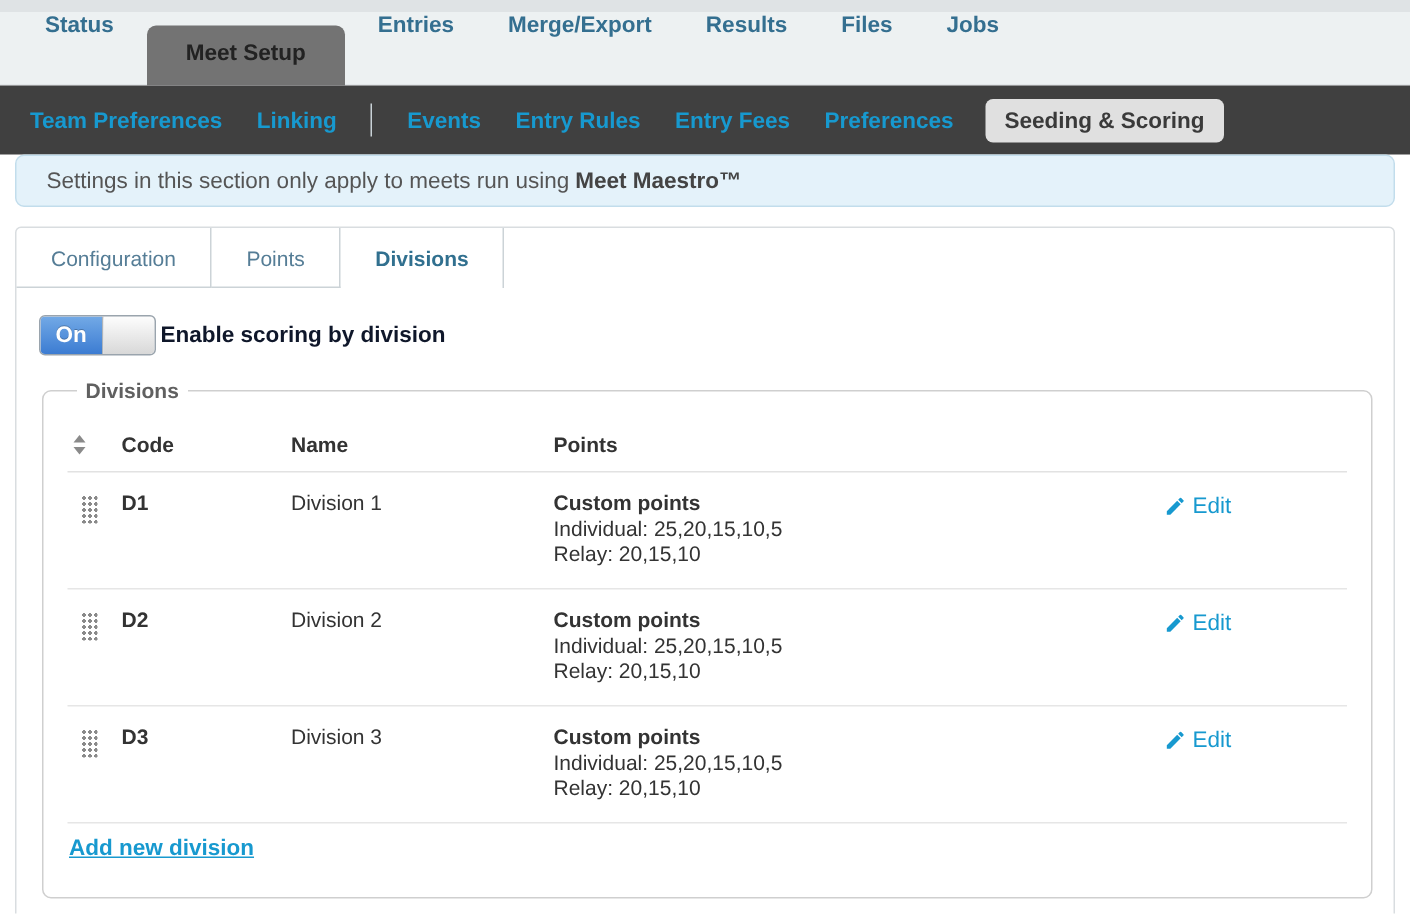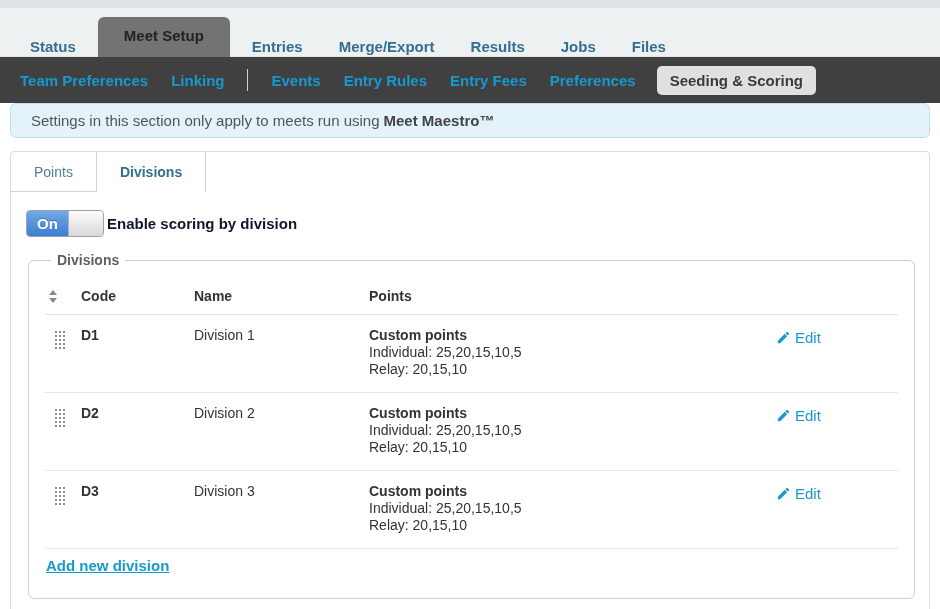--- a/index.html
+++ b/index.html
@@ -5,21 +5,21 @@
   * { margin:0; padding:0; box-sizing:border-box; }
   html,body { width:940px; height:609px; overflow:hidden; background:#fff;
     font-family:"Liberation Sans","DejaVu Sans",sans-serif; font-size:14px; color:#333; }
 
   
   .top-strip { height:8px; background:#dfe3e5; }
 
   
   .tabbar { height:49px; background:#edf1f2; border-bottom:1px solid #e2e6e8;
     display:flex; align-items:flex-end; padding-left:12px; }
-  .tab { color:#346f90; font-weight:bold; font-size:15px; padding:9px 18px 1px;
+  .tab { color:#346f90; font-weight:bold; font-size:15px; padding:9px 18px 31px;
     cursor:pointer; white-space:nowrap; }
   .tab.active { background:#737373; color:#222; border-radius:6px 6px 0 0;
     padding:10px 26px 13px; margin:0 4px -1px; }
 
   
   .subnav { height:46px; background:#404040; display:flex; align-items:center; padding-left:20px; }
   .subnav-link { color:#1799cf; font-weight:bold; font-size:15px; margin-right:23px;
     cursor:pointer; white-space:nowrap; }
   .subnav-sep { width:1px; height:22px; background:#c9d2d7; margin:0 23px 0 0; }
   .subnav-link.pill { background:#e0e0e0; color:#3a3a3a; border-radius:5px;
@@ -97,22 +97,22 @@
 <body>
 
 <div class="top-strip"></div>
 
 <div class="tabbar">
   <div class="tab">Status</div>
   <div class="tab active">Meet Setup</div>
   <div class="tab">Entries</div>
   <div class="tab">Merge/Export</div>
   <div class="tab">Results</div>
+  <div class="tab">Files</div>
   <div class="tab">Jobs</div>
-  <div class="tab">Files</div>
 </div>
 
 <div class="subnav">
   <div class="subnav-link">Team Preferences</div>
   <div class="subnav-link">Linking</div>
   <div class="subnav-sep"></div>
   <div class="subnav-link">Events</div>
   <div class="subnav-link">Entry Rules</div>
   <div class="subnav-link">Entry Fees</div>
   <div class="subnav-link">Preferences</div>
@@ -120,20 +120,21 @@
 </div>
 
 <div class="banner">
   <span>Settings in this section only apply to meets run using</span>
   <b>Meet Maestro™</b>
 </div>
 
 <div class="panel">
 
   <div class="section-tabs">
+    <div class="stab">Configuration</div>
     <div class="stab">Points</div>
     <div class="stab active">Divisions</div>
   </div>
 
   <div class="toggle-row">
     <div class="toggle">
       <div class="toggle-on">On</div>
       <div class="toggle-knob"></div>
     </div>
     <div class="toggle-label">Enable scoring by division</div>

